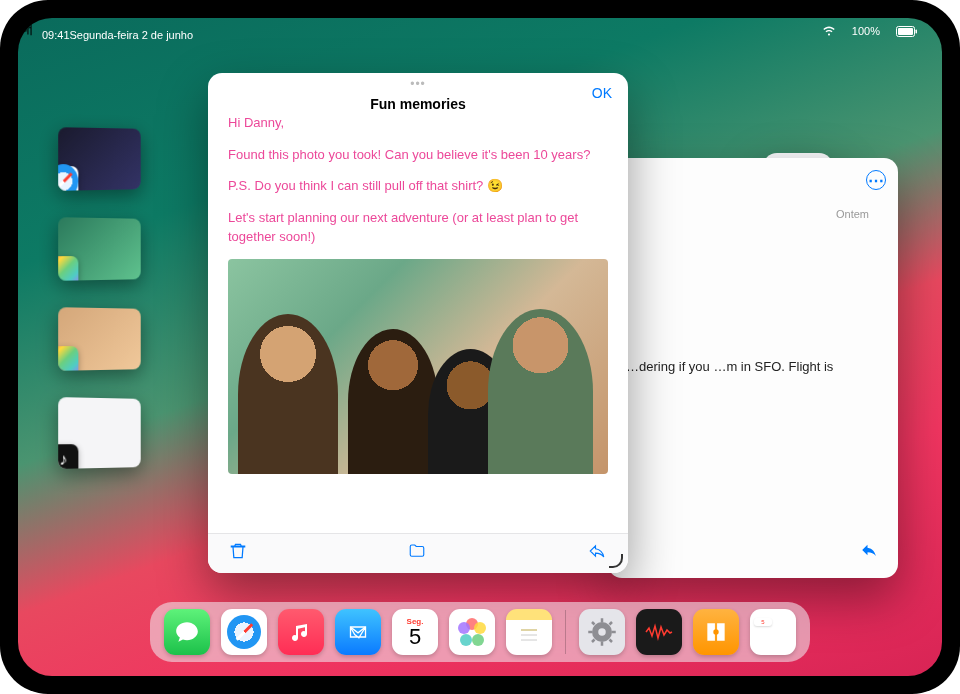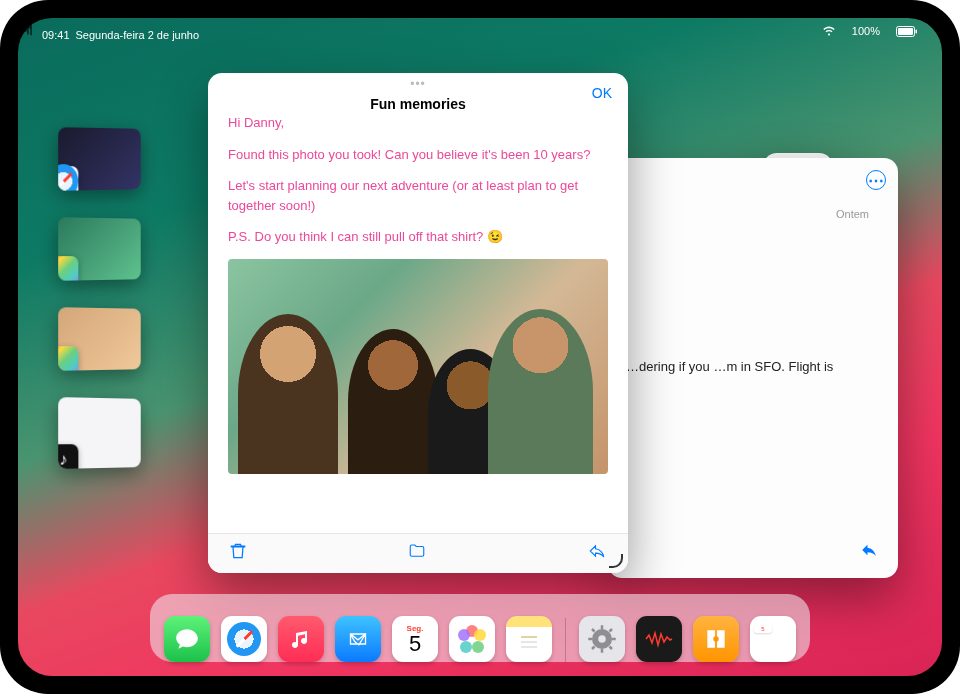--- a/index.html
+++ b/index.html
@@ -24,21 +24,21 @@
   
   .status-bar {
     position: absolute; top: 0; left: 0; right: 0;
     height: 22px;
     display: flex; justify-content: space-between; align-items: center;
     padding: 4px 24px 0;
     color: #fff;
     font-size: 11px;
     z-index: 50;
   }
-  .status-left { display: flex; gap: 6px; align-items: flex-end; margin-top: 8px; }
+  .status-left { display: flex; align-items: flex-end; margin-top: 8px; }
   .status-right { display: flex; gap: 16px; align-items: center; }
   .wifi-icon, .battery-icon { display: inline-flex; }
   
   
   .stage-strip {
     position: absolute;
     left: 40px; top: 110px;
     width: 90px;
     display: flex; flex-direction: column; gap: 28px;
     z-index: 5;
@@ -153,25 +153,25 @@
     font-size: 18px;
     background: #fafafb;
   }
   .compose-corner { position:absolute; right:3px; bottom:3px; width:18px; height:18px; }
   .compose-corner::after { content:""; position:absolute; right:2px; bottom:2px; width:12px; height:12px; border-right:2px solid #333; border-bottom:2px solid #333; border-radius: 0 0 10px 0; }
   
   
   .dock {
     position: absolute;
     bottom: 14px; left: 50%; transform: translateX(-50%);
-    height: 68px;
+    height: 60px;
     background: rgba(240,240,245,0.55);
     backdrop-filter: blur(20px);
     border-radius: 22px;
-    display: flex; align-items: flex-end;
+    display: flex; align-items: center;
     padding: 0 14px;
     gap: 11px;
     z-index: 60;
   }
   .dock-divider { width: 1px; height: 44px; background: rgba(0,0,0,0.2); margin: 0 2px; }
   .dock-icon {
     width: 46px; height: 46px;
     border-radius: 11px;
     display: flex; align-items: center; justify-content: center;
     font-size: 24px;
@@ -321,22 +321,22 @@
 
       <div class="window win-compose">
         <div class="compose-header">
           <span class="compose-grabber">•••</span>
           <span class="compose-title">Fun memories</span>
           <span class="compose-ok">OK</span>
         </div>
         <div class="compose-body">
           <p>Hi Danny,</p>
           <p>Found this photo you took! Can you believe it's been 10 years?</p>
+          <p>P.S. Do you think I can still pull off that shirt? 😉</p>
           <p>Let's start planning our next adventure (or at least plan to get together soon!)</p>
-          <p>P.S. Do you think I can still pull off that shirt? 😉</p>
           <div class="compose-photo">
             <div class="person p1"></div>
             <div class="person p2"></div>
             <div class="person p3"></div>
             <div class="person p4"></div>
           </div>
         </div>
         <div class="compose-toolbar">
           <span>
             <svg width="20" height="20" viewBox="0 0 24 24">

